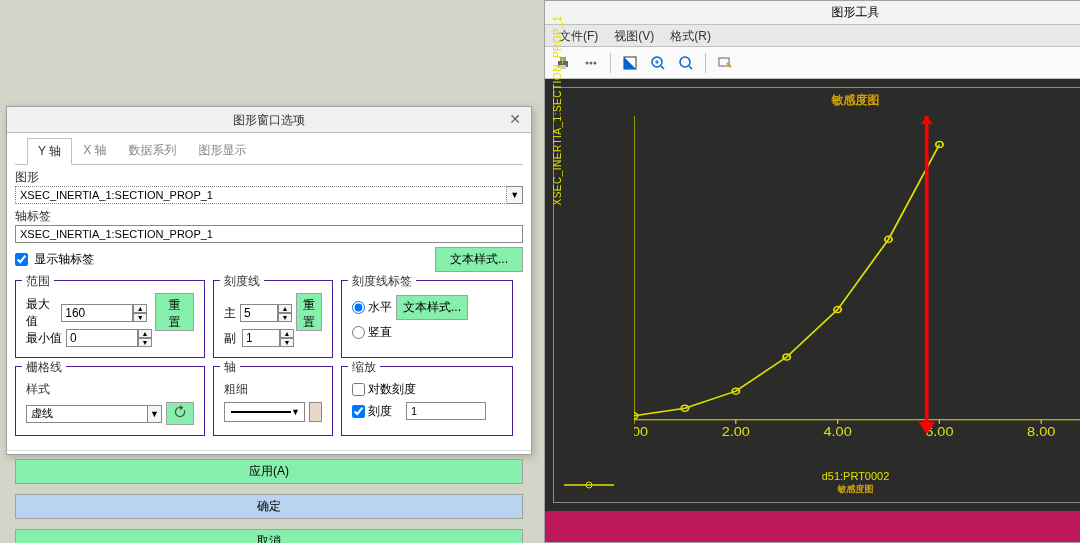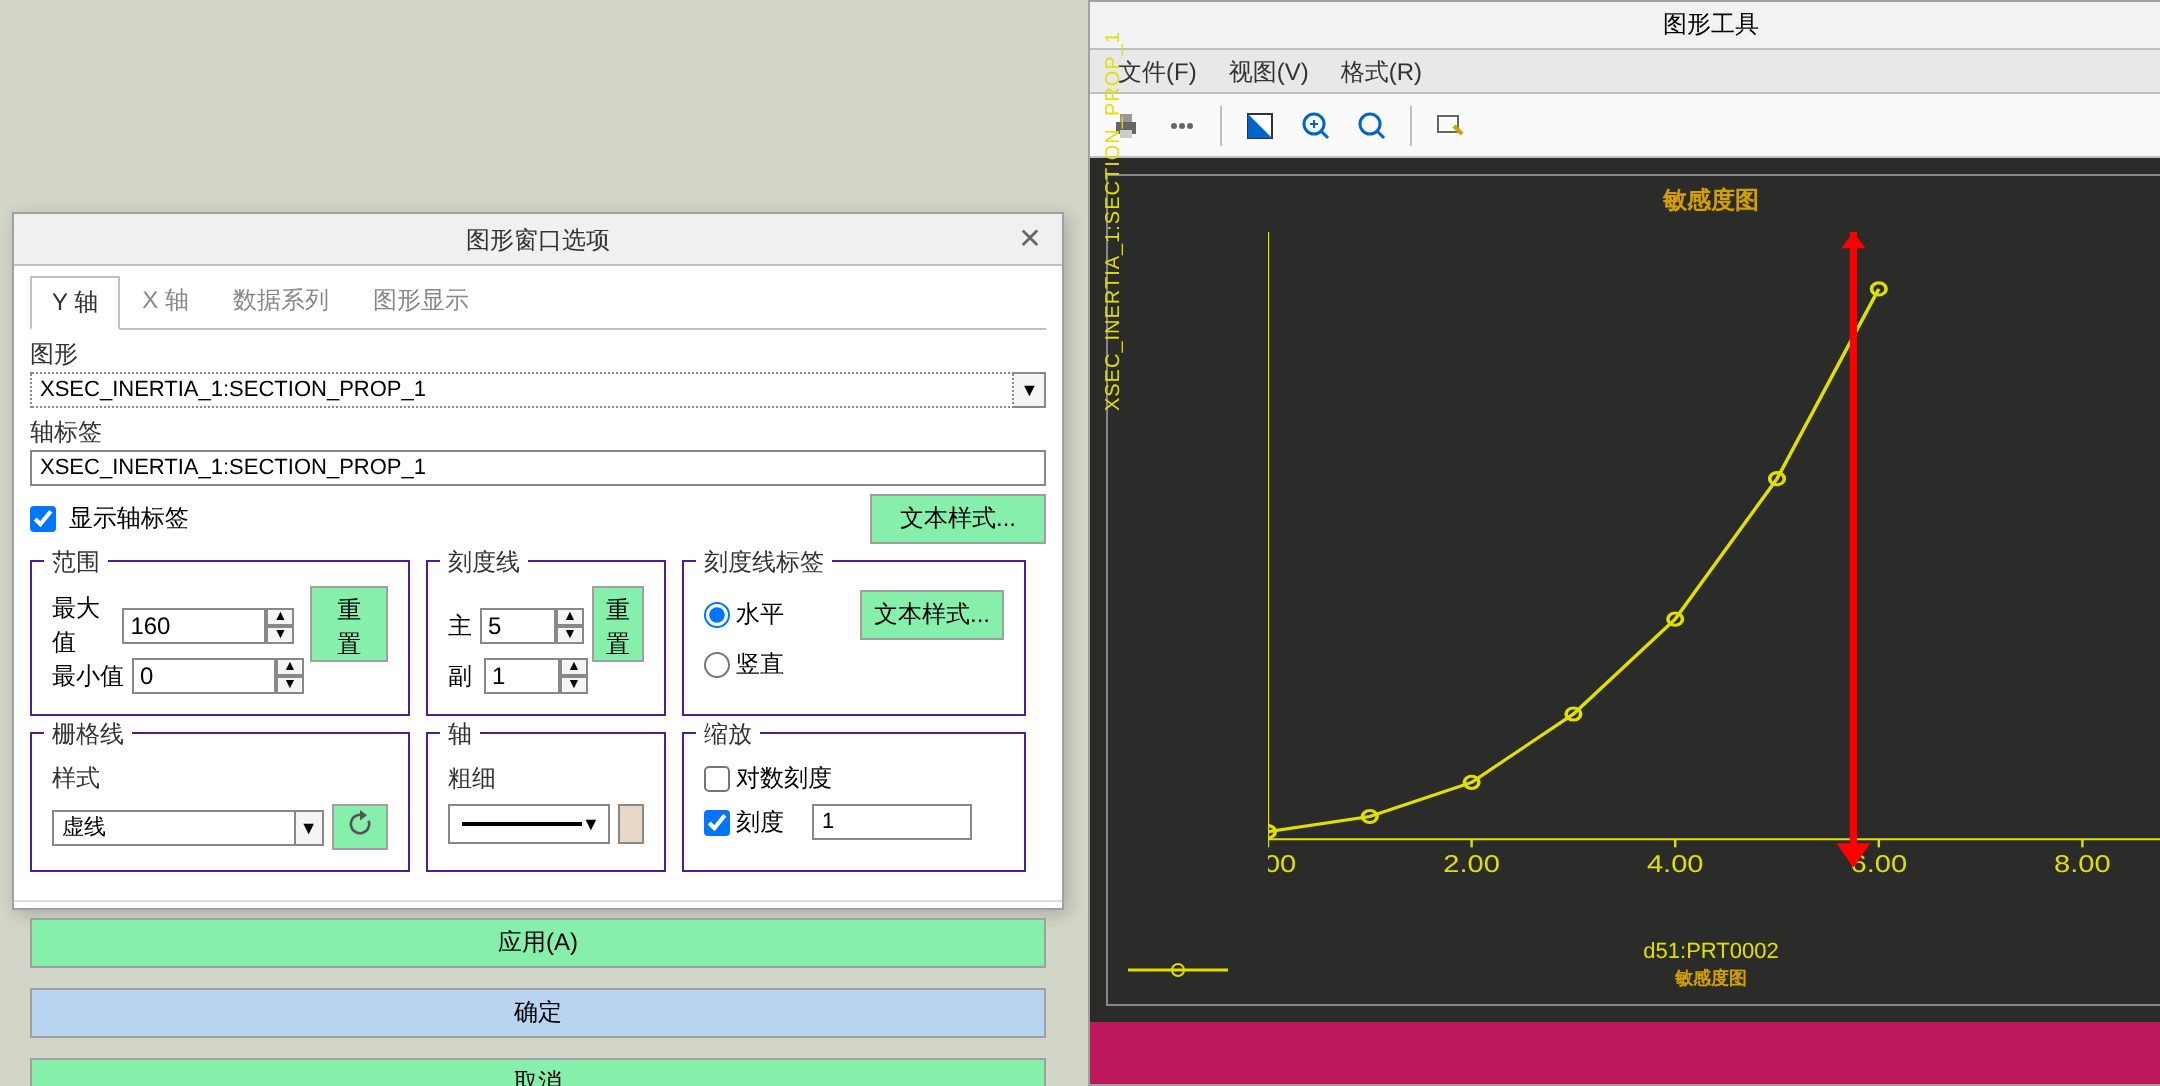--- a/index.html
+++ b/index.html
@@ -5,21 +5,21 @@
 * { box-sizing: border-box; margin: 0; padding: 0; font-family: "Microsoft YaHei", sans-serif; font-size: 12px; }
 body { background: #d2d6c8; width: 1080px; height: 543px; position: relative; }
 
 
 .dialog { position: absolute; left: 6px; top: 106px; width: 526px; height: 349px; background: #fff; border: 1px solid #a0a0a0; box-shadow: 2px 2px 8px rgba(0,0,0,0.2); }
 .dialog-title { background: #f0f0f0; border-bottom: 1px solid #c0c0c0; height: 26px; line-height: 26px; text-align: center; position: relative; color: #333; }
 .dialog-close { position: absolute; right: 6px; top: 2px; width: 20px; height: 20px; line-height: 20px; cursor: pointer; color: #666; font-size: 14px; }
 .dialog-body { padding: 4px 8px; }
 .tabs { display: flex; border-bottom: 1px solid #c0c0c0; }
 .tab { padding: 4px 10px; border: 1px solid transparent; border-bottom: none; cursor: pointer; color: #333; }
-.tab.active { border: 1px solid #c0c0c0; border-bottom: 1px solid #fff; background: #fff; position: relative; top: 1px; }
+.tab.active { border: 1px solid #c0c0c0; border-bottom: 1px solid #fff; background: #fff; position: relative; top: 1px; margin-left: 12px; }
 .tab:not(.active) { color: #888; }
 .section-label { margin-top: 4px; color: #333; }
 .combo, .text-input { width: 100%; border: 1px solid #888; padding: 2px 4px; font-size: 11px; background: #fff; }
 .combo-wrap { position: relative; display: flex; }
 .combo-wrap .arrow { width: 16px; border: 1px solid #888; border-left: none; display: flex; align-items: center; justify-content: center; font-size: 9px; background: #f5f5f5; cursor: pointer; }
 .row { display: flex; align-items: center; gap: 4px; margin-top: 4px; }
 .row label { cursor: pointer; }
 .btn { background: #86efac; border: 1px solid #a0a0a0; padding: 3px 14px; cursor: pointer; }
 .btn.primary { background: #b8d4f0; }
 .groups { display: flex; gap: 8px; margin-top: 8px; }
@@ -134,21 +134,21 @@
               <input style="width: 38px;" value="1">
               <div class="spinbtns">
                 <span>▲</span>
                 <span>▼</span>
               </div>
             </div>
         </div>
       </div>
       <div class="group g3">
         <div class="group-title">刻度线标签</div>
-        <div class="row" style="justify-content:space-between">
+        <div class="row" style="justify-content:flex-start">
           <label><input type="radio" name="tl" checked="" style=""><span>水平</span></label>
           <button class="btn" style="padding:3px 6px">文本样式...</button>
         </div>
         <div class="row">
           <label><input type="radio" name="tl" style=""><span>竖直</span></label>
         </div>
       </div>
     </div>
 
     <div class="groups">

